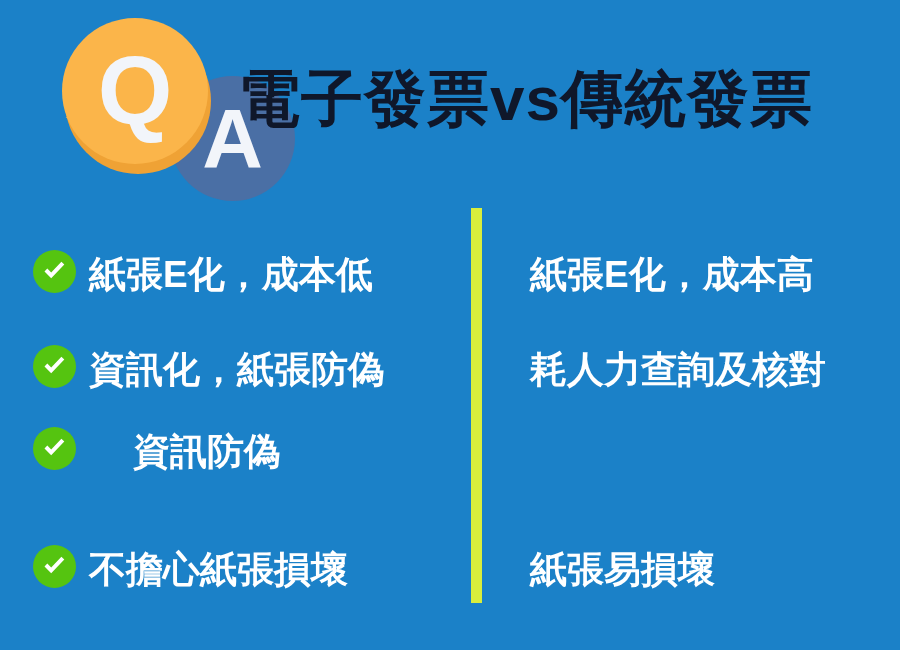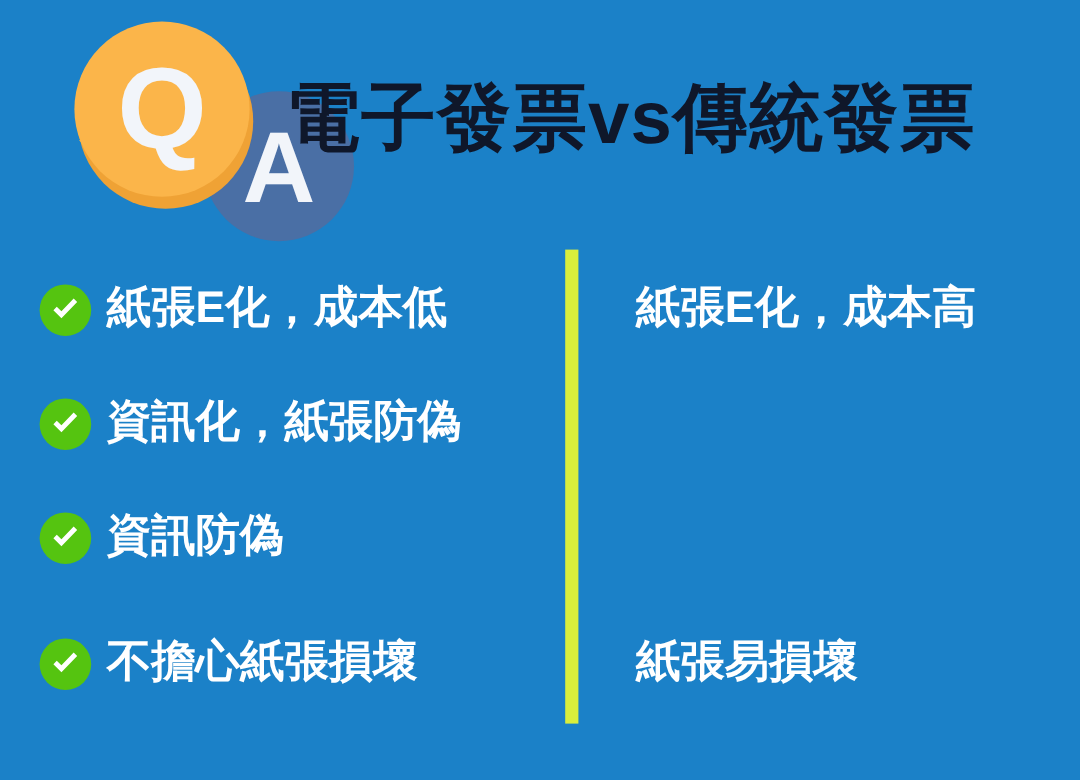--- a/index.html
+++ b/index.html
@@ -172,28 +172,28 @@
   }
   .col-left  { left: 0;     width: 471px; }
   .col-right { left: 482px; width: 384px; }
 
   .row {
     position: absolute;
     left: 0;
     width: 100%;
     height: 56px;
     display: flex;
-    align-items: flex-start;
+    align-items: flex-end;
   }
   .col-left  .row { padding-left: 33px; box-sizing: border-box; }
   .col-right .row { padding-left: 48px; box-sizing: border-box; }
 
   .row-1 { top: 37px;  }
   .row-2 { top: 132px; }
-  .row-3 { top: 227px; }
+  .row-3 { top: 214px; gap: 44px; }
   .row-4 { top: 320px; margin-top: 12px; }
 
   .check-icon {
     flex: 0 0 auto;
     width: 43px;
     height: 43px;
     border-radius: 50%;
     background: #55C410;
     position: relative;
     margin-right: 13px;
@@ -285,20 +285,23 @@
       </div>
 
     </div>
 
     <div class="column col-right">
 
       <div class="row row-1">
         <span class="item-text">紙張E化，成本高</span>
       </div>
 
+      <div class="row row-2">
+        <span class="item-text">耗人力查詢及核對</span>
+      </div>
 
 
       <div class="row row-4">
         <span class="item-text">紙張易損壞</span>
       </div>
 
     </div>
 
   </div>
 

